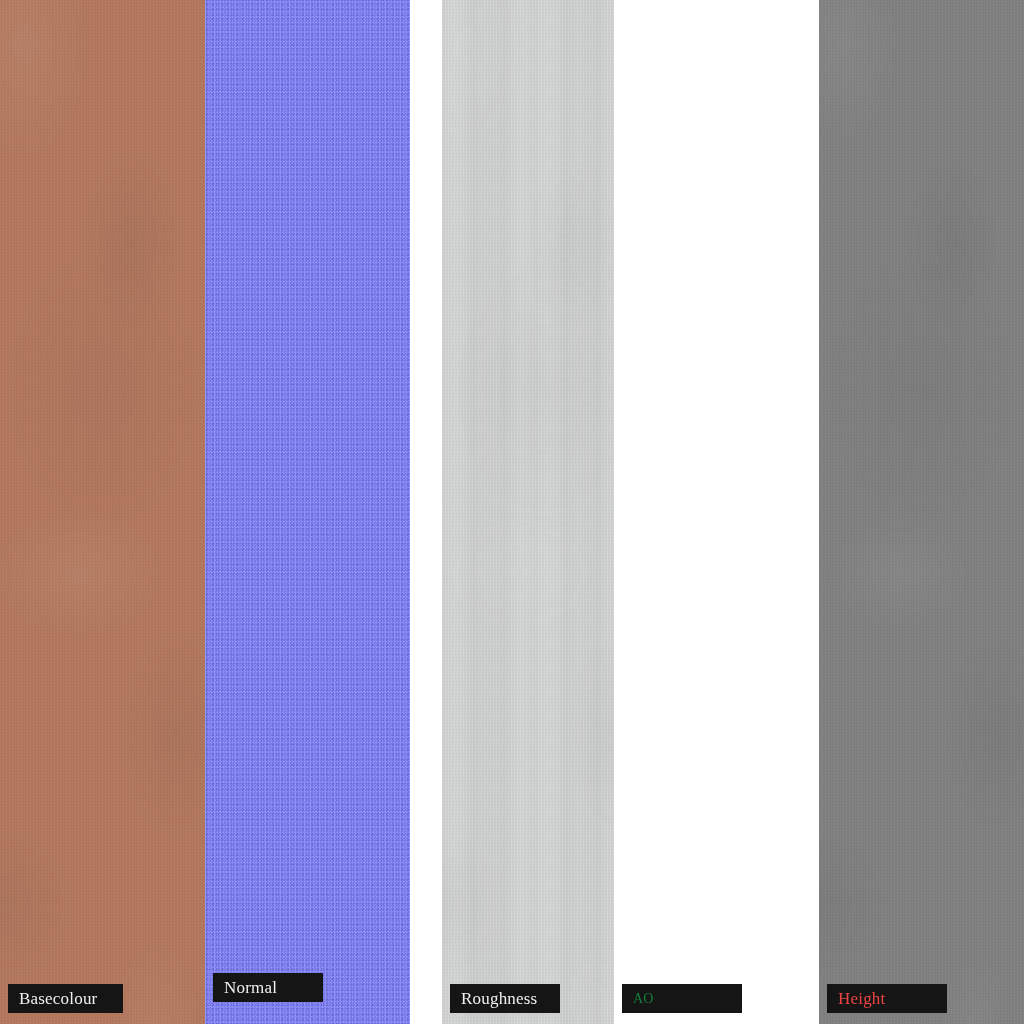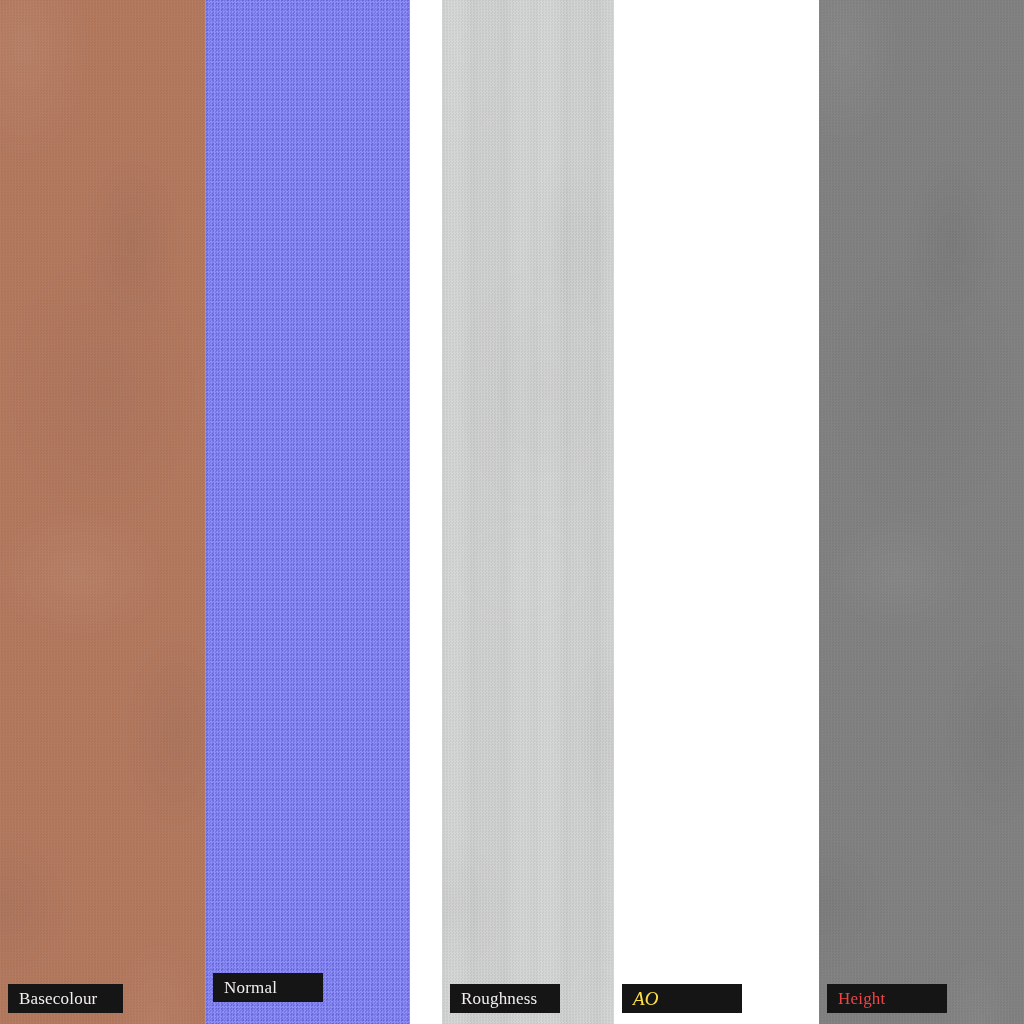--- a/index.html
+++ b/index.html
@@ -159,21 +159,21 @@
       <div class="streak"></div>
       <div class="mottle mottle-a" style="opacity: 0.65;"></div>
       <div class="grain-soft"></div>
       <div class="label-chip" style="width: 110px; background: rgb(21, 21, 21); height: 29px; left: 8px; bottom: 11px;">
         <span class="label-text" style="color: rgb(242, 240, 238); font-size: 17px;">Roughness</span>
       </div>
     </div>
     <div class="panel" style="left: 614px; width: 205px; height: 1024px;">
       <div class="fill" style="background: rgb(255, 255, 255);"></div>
       <div class="label-chip" style="width: 120px; background: rgb(21, 21, 21); height: 29px; left: 8px; bottom: 11px;">
-        <span class="label-text" style="color: #fde047; font-size: 19px; font-style: italic;">AO</span>
+        <span class="label-text" style="color: #15803d; font-size: 14px;">AO</span>
       </div>
     </div>
     <div class="panel" style="left: 819px; width: 205px; height: 1024px;">
       <div class="fill" style="background: rgb(126, 127, 126);"></div>
       <div class="mottle mottle-a"></div>
       <div class="grain-faint"></div>
       <div class="label-chip" style="width: 120px; background: rgb(21, 21, 21); height: 29px; left: 8px; bottom: 11px;">
         <span class="label-text" style="color: #ef4444; font-size: 17px;">Height</span>
       </div>
     </div>

